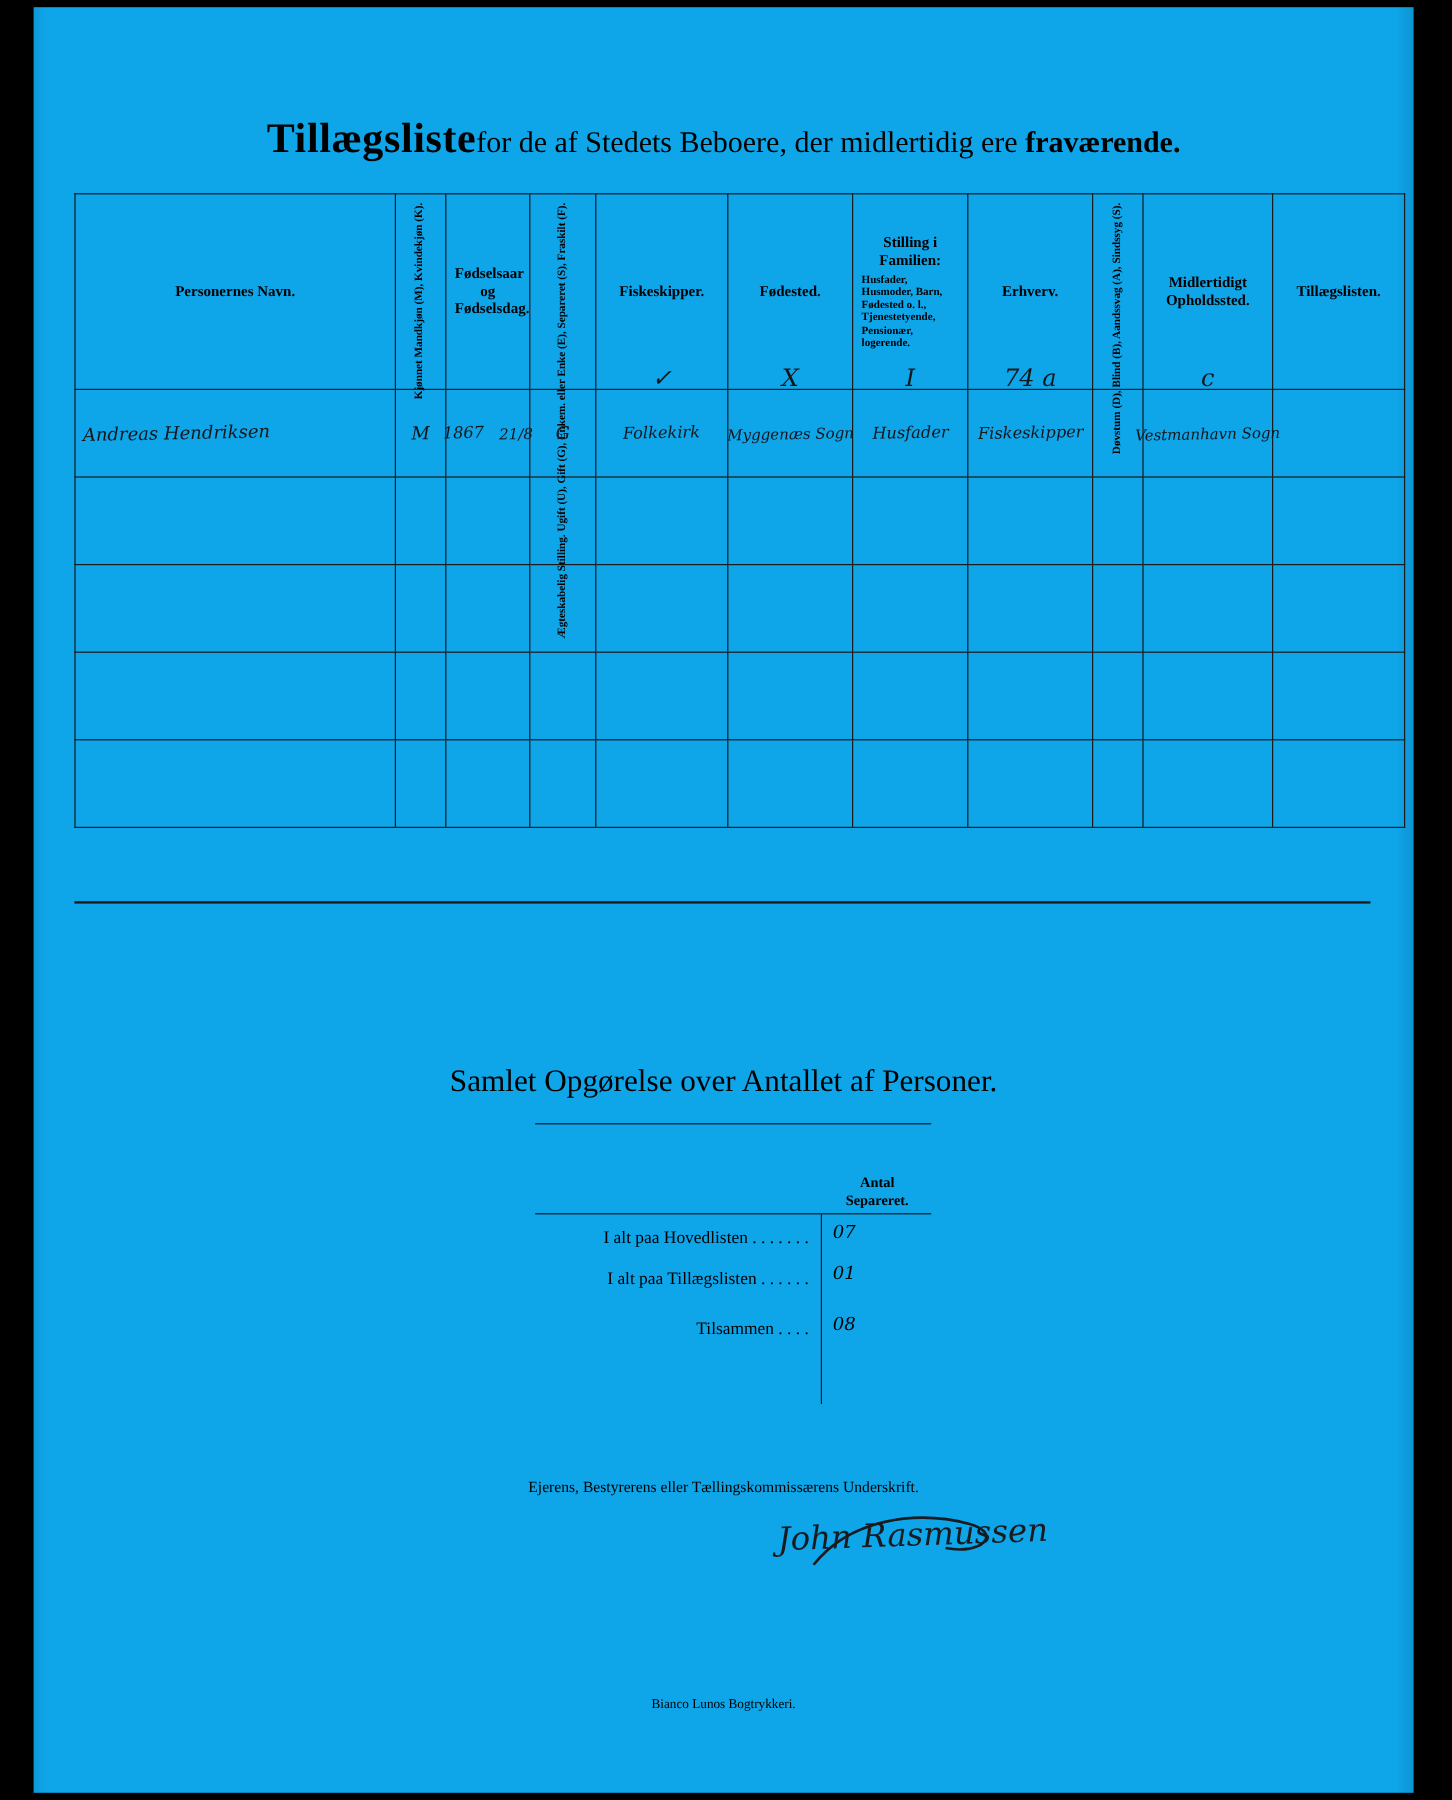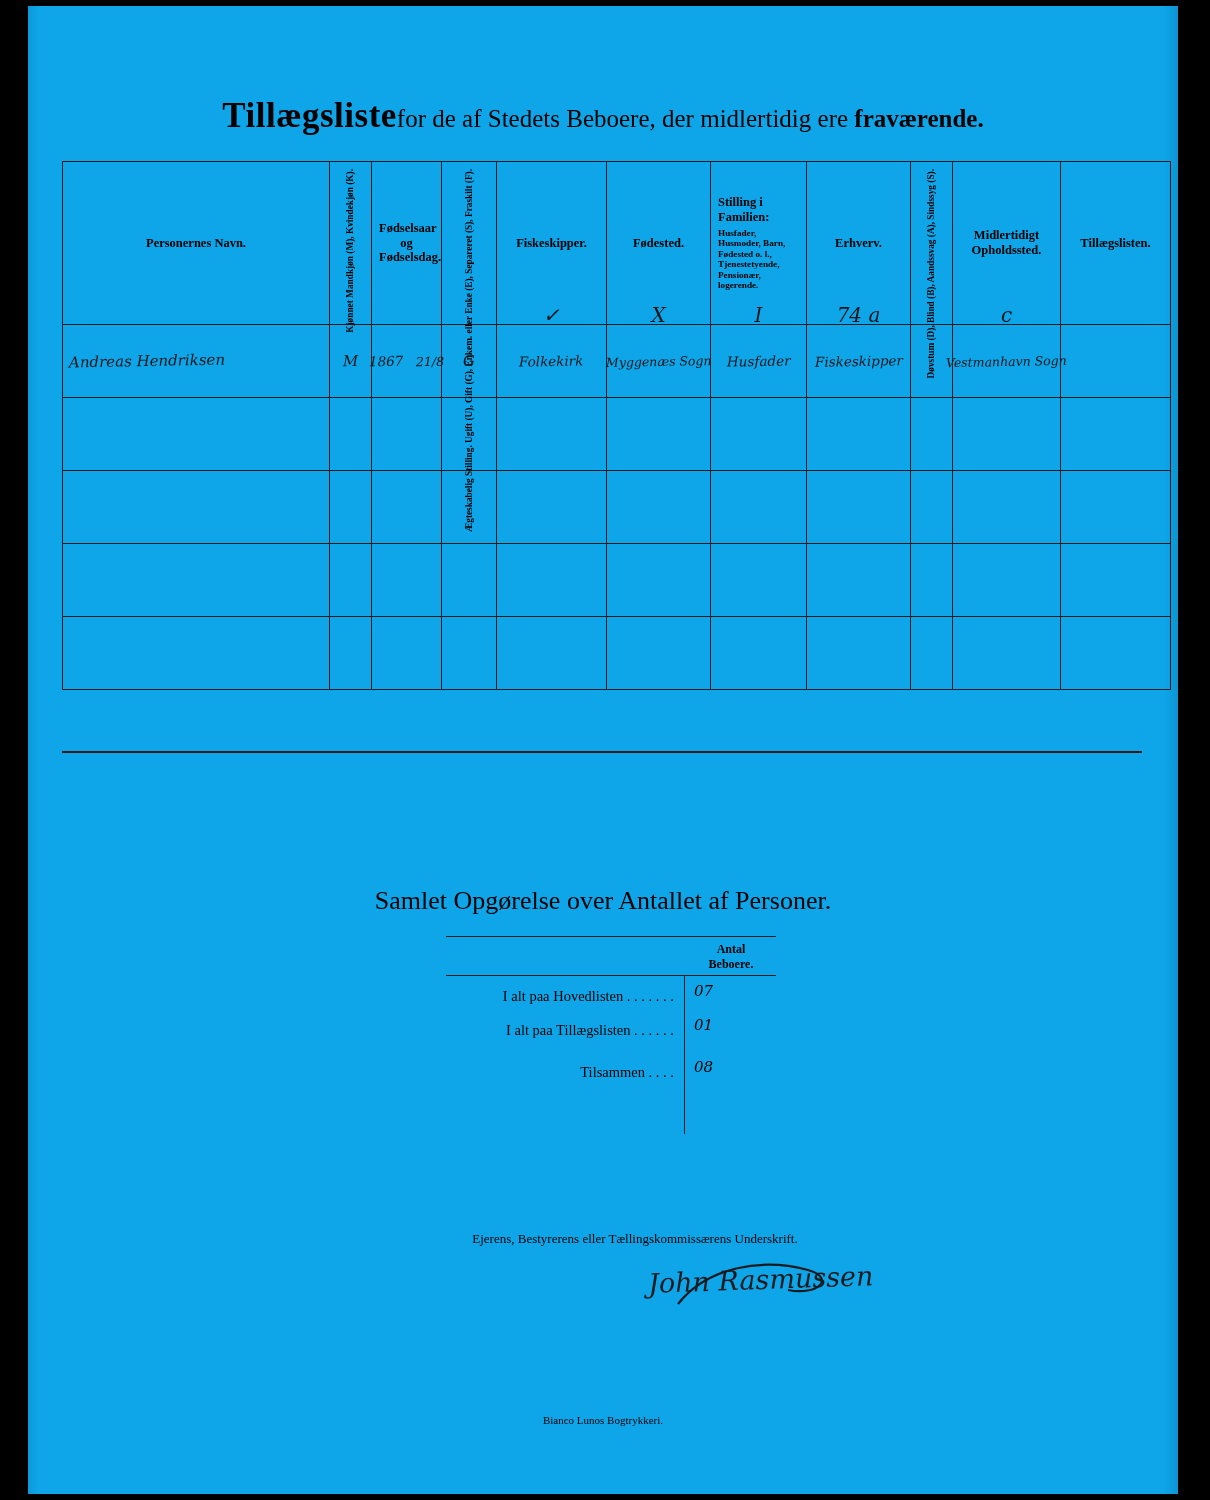--- a/index.html
+++ b/index.html
@@ -160,20 +160,21 @@
     top: 930px;
     width: 330px;
   }
   .sum-hdr-line {
     border-top: 1.5px solid #1b1b1b;
     width: 330px;
   }
   .sum-hdr {
     position: relative;
     height: 38px;
+    margin-top: 36px;
   }
   .sum-hdr .lbl {
     position: absolute;
     left: 240px;
     top: 5px;
     width: 90px;
     text-align: center;
     font-size: 12px;
     font-weight: bold;
     line-height: 1.25;
@@ -213,21 +214,20 @@
     font-size: 15px;
   }
   
   .sig-caption {
     position: absolute;
     left: 0;
     top: 1225px;
     width: 1150px;
     text-align: center;
     font-size: 13px;
-    padding-left: 32px;
   }
   .sig-hand {
     position: absolute;
     left: 620px;
     top: 1258px;
     font-family: "DejaVu Serif", serif;
     font-style: italic;
     font-size: 27px;
     color: #1a1b1f;
     transform: rotate(-2deg);
@@ -306,21 +306,21 @@
               </div>
           </th>
           <th>
             <span>Fiskeskipper.</span>
           </th>
           <th>
             <span>Fødested.</span>
           </th>
           <th class="tall-small">
             <div class="hdr-block" style="text-align:left;">
-              <span class="line1" style="display:block;text-align:left;">Stilling i Familien:</span>
+              <span class="line1" style="display:block;text-align:center;">Stilling i Familien:</span>
               <span class="hdr-sub">Husfader, Husmoder, Barn, Fødested o. l., Tjenestetyende, Pensionær, logerende.</span>
             </div>
           </th>
           <th>
             <span>Erhverv.</span>
           </th>
           <th>
             <div class="vert-wrap">
                 <span class="vert">Døvstum (D), Blind (B), Aandssvag (A), Sindssyg (S).</span>
               </div>
@@ -434,21 +434,21 @@
   </div>
   <div class="tbl-bottom-line"></div>
 
   <div class="summary-title">Samlet Opgørelse over Antallet af Personer.</div>
 
   <div class="sum-tbl">
     <div class="sum-hdr-line"></div>
     <div class="sum-hdr">
       <div class="lbl">
         <span>Antal</span><br>
-        <span>Beboere.</span>
+        <span>Separeret.</span>
       </div>
     </div>
     <div class="sum-rows">
       <div class="sum-vline"></div>
       <div class="sum-row">
         <span class="rlabel">I alt paa Hovedlisten . . . . . . .</span>
         <span class="rval">07</span>
       </div>
       <div class="sum-row">
         <span class="rlabel">I alt paa Tillægslisten . . . . . .</span>

